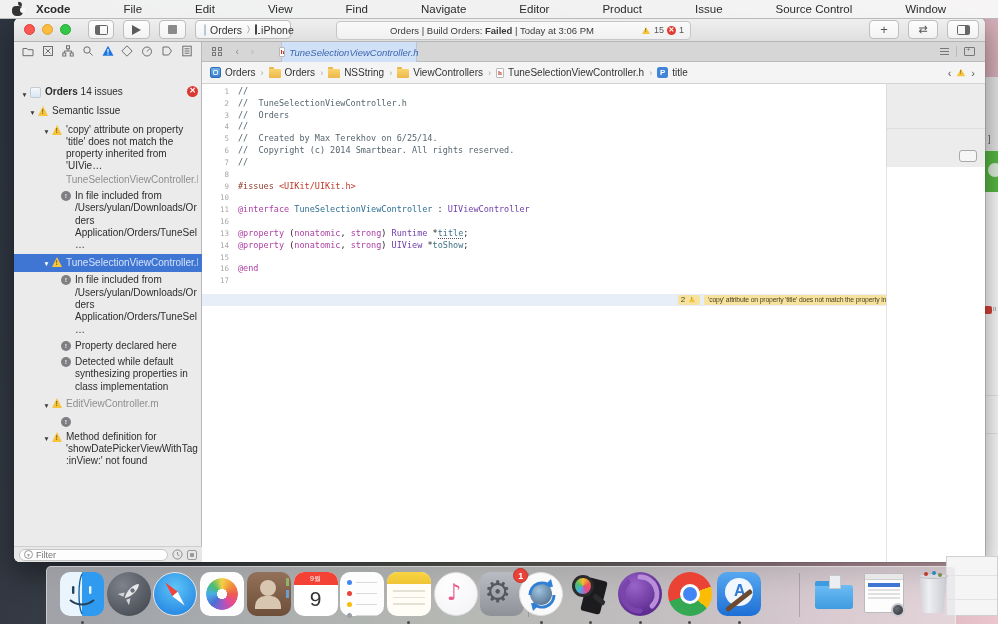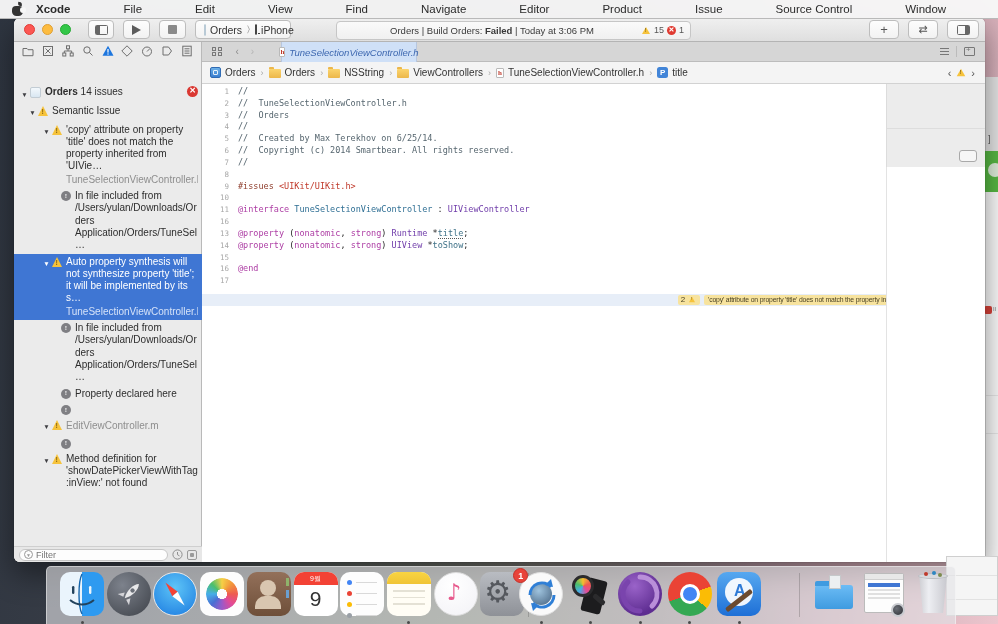--- a/index.html
+++ b/index.html
@@ -391,32 +391,33 @@
             <span class="wtri iicon"></span>
             <span class="itext"><span class="t">'copy' attribute on property 'title' does not match the property inherited from 'UIVie…</span><div class="f">TuneSelectionViewController.h</div></span>
           </div>
           <div class="irow" style="padding-left: 46px;">
             <span class="info-circ iicon">!</span>
             <span class="itext"><span class="t">In file included from /Users/yulan/Downloads/Orders Application/Orders/TuneSel…</span></span>
           </div>
           <div class="irow sel" style="padding-left: 28px;">
             <span class="disc">▼</span>
             <span class="wtri iicon"></span>
-            <span class="itext"><span class="t">Auto property synthesis will not synthesize property 'title'; it will be implemented by its s…</span><div class="f">TuneSelectionViewController.h</div></span>
+            <span class="itext"><div class="f">TuneSelectionViewController.h</div></span>
           </div>
           <div class="irow" style="padding-left: 46px;">
             <span class="info-circ iicon">!</span>
             <span class="itext"><span class="t">In file included from /Users/yulan/Downloads/Orders Application/Orders/TuneSel…</span></span>
           </div>
           <div class="irow" style="padding-left: 46px;">
             <span class="info-circ iicon">!</span>
             <span class="itext"><span class="t">Property declared here</span></span>
           </div>
           <div class="irow" style="padding-left: 46px;">
             <span class="info-circ iicon">!</span>
+            <span class="itext"><span class="t">Detected while default synthesizing properties in class implementation</span></span>
           </div>
           <div class="irow" style="padding-left: 28px;">
             <span class="disc">▼</span>
             <span class="wtri iicon"></span>
             <span class="itext"><div class="f">EditViewController.m</div></span>
           </div>
           <div class="irow" style="padding-left: 46px;">
             <span class="info-circ iicon">!</span>
           </div>
           <div class="irow" style="padding-left: 28px;">

